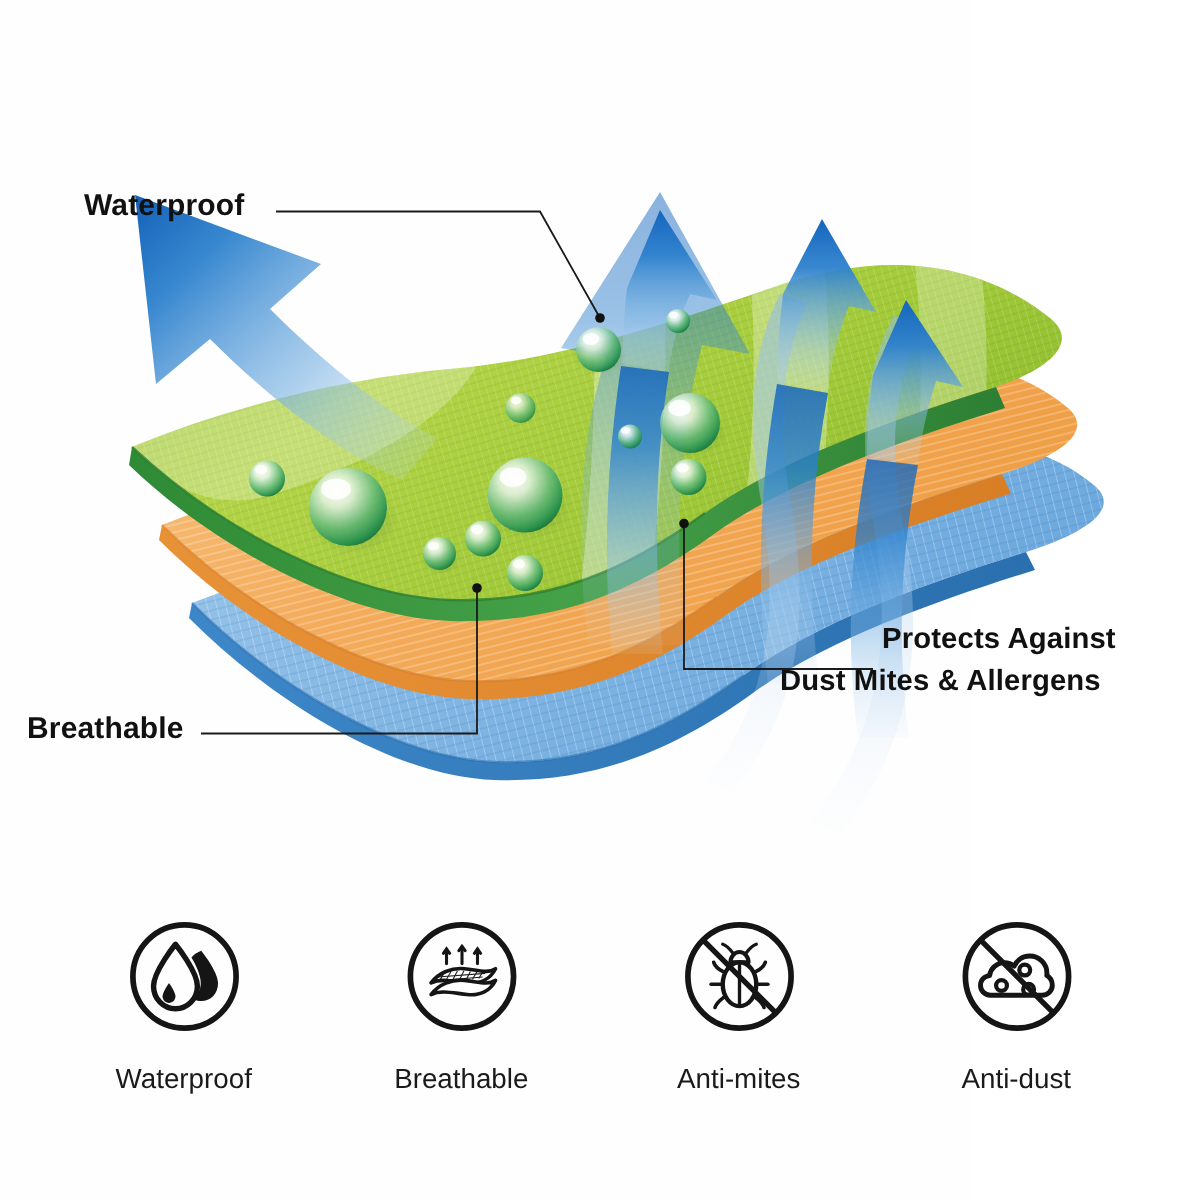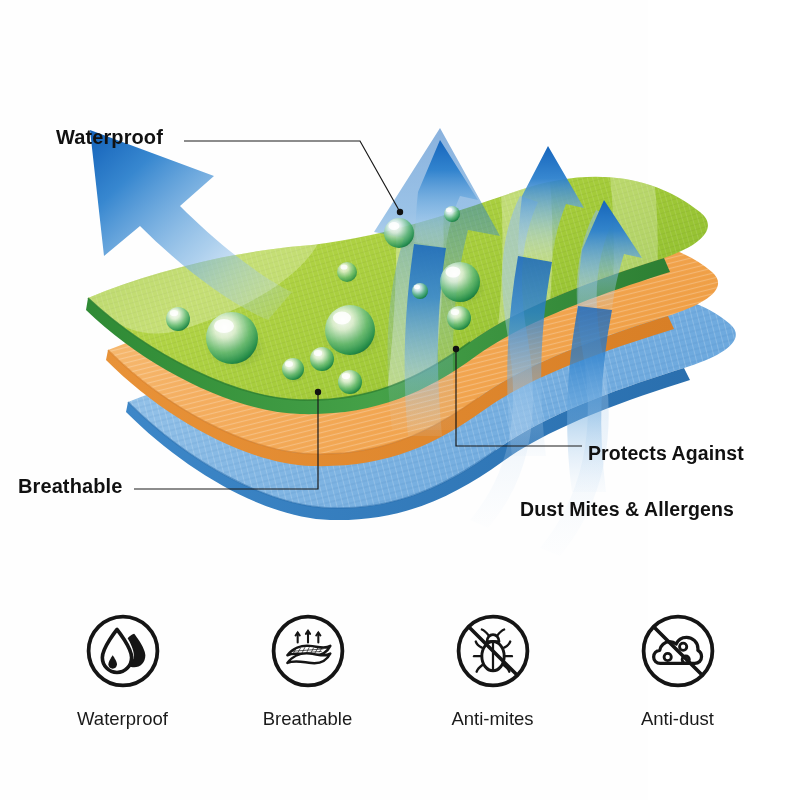--- a/index.html
+++ b/index.html
@@ -34,25 +34,25 @@
     font-size: 20px;
     font-weight: 700;
     color: #111111;
     white-space: nowrap;
     letter-spacing: 0.1px;
   }
   #label-waterproof { left: 56px; top: 126px; }
   #label-breathable { left: 18px; top: 475px; }
   #label-protects {
     left: 588px;
-    top: 440px;
+    top: 413px;
     line-height: 1.42;
     font-size: 19.5px;
   }
-  #label-protects .line2 { display: block; margin-left: -68px; margin-top: 28px; }
+  #label-protects .line2 { display: block; margin-left: -68px; }
 
   .feature-row {
     position: absolute;
     left: 0;
     top: 608px;
     width: 800px;
     display: flex;
     justify-content: center;
     gap: 50px;
   }

